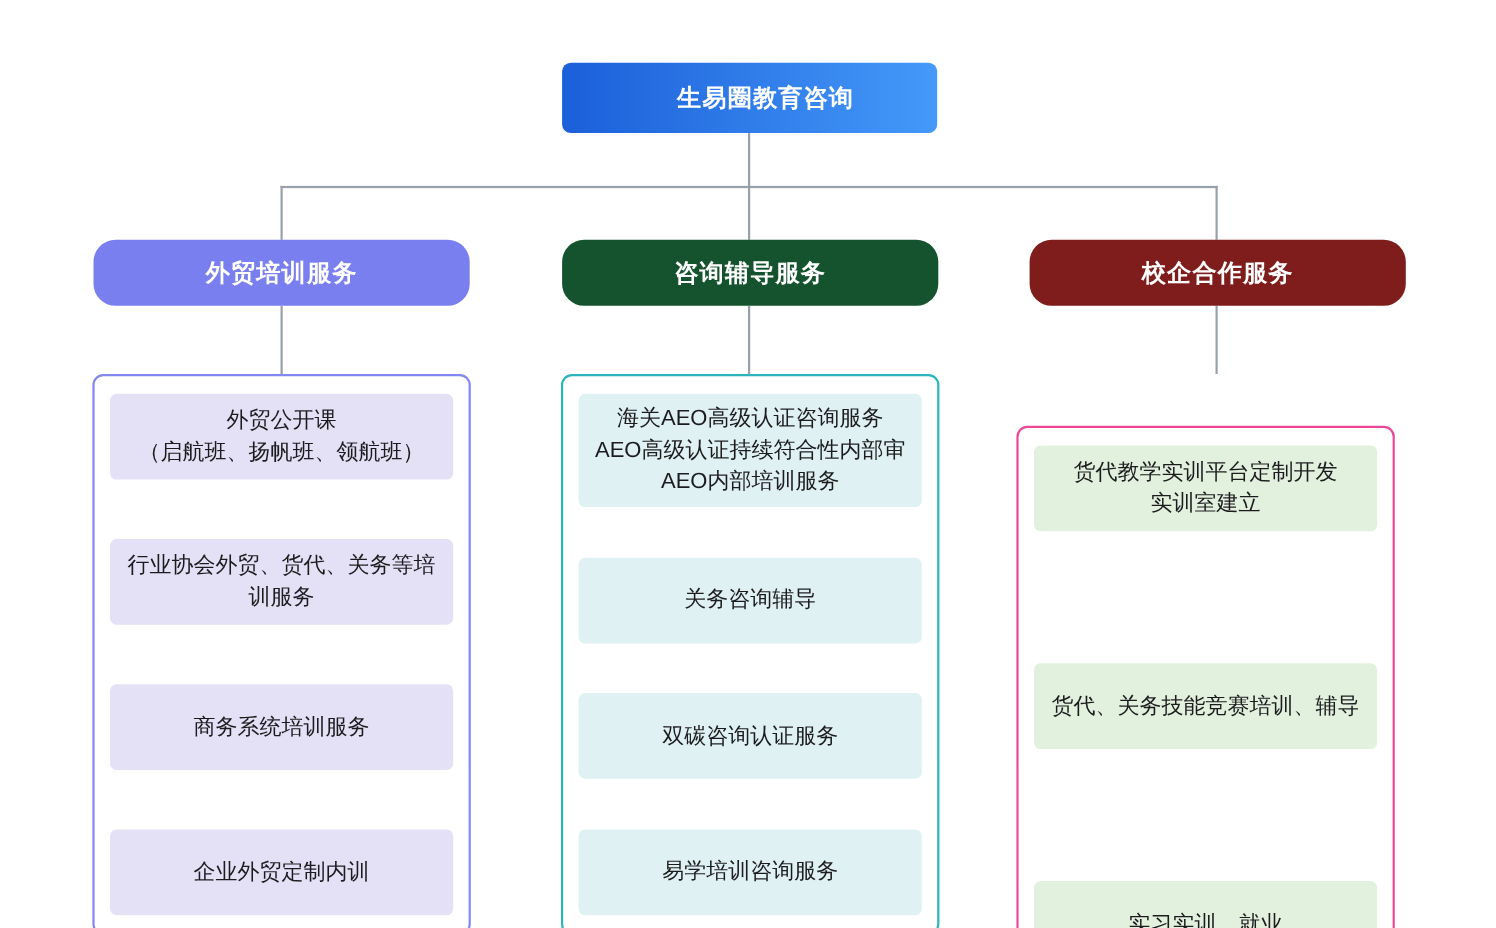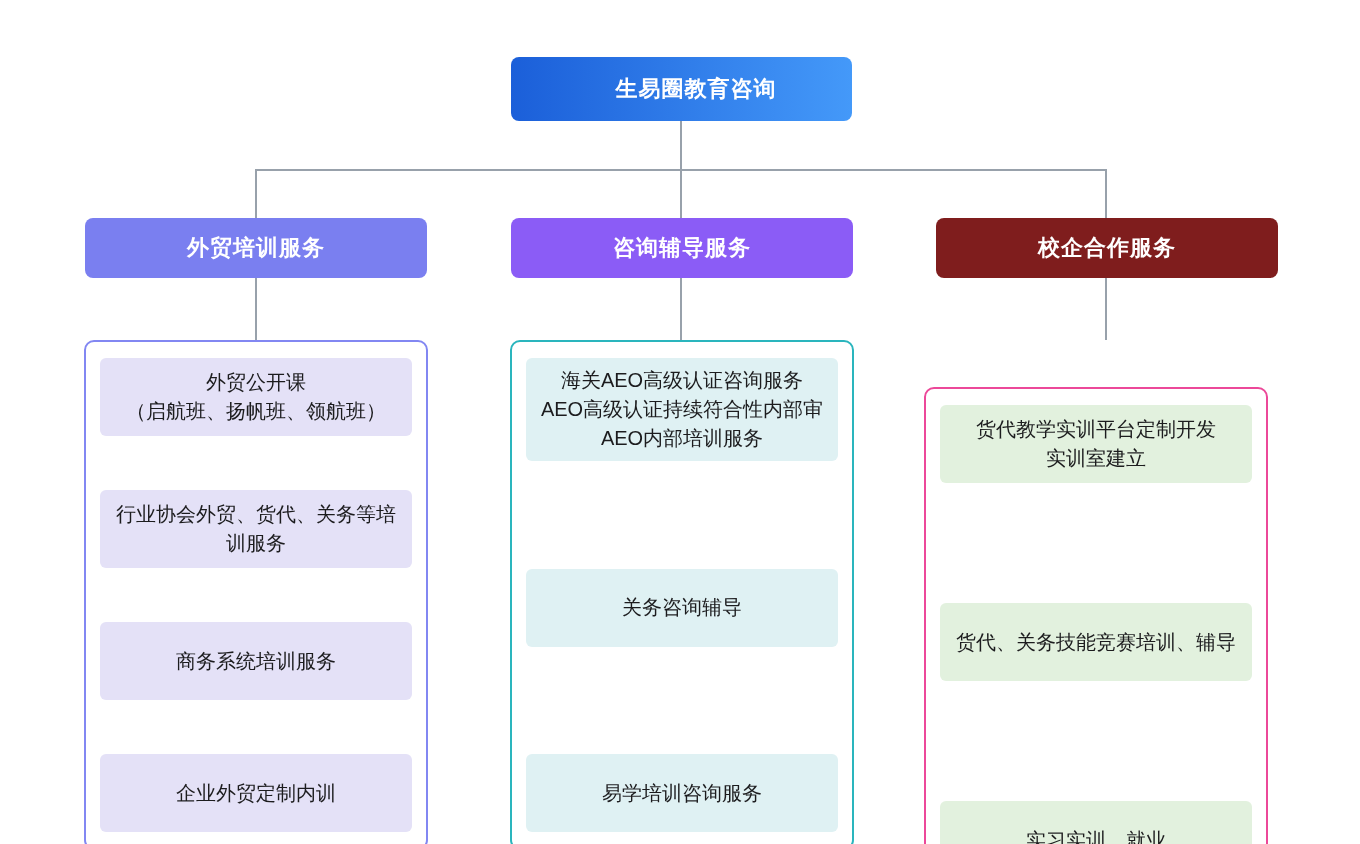--- a/index.html
+++ b/index.html
@@ -22,26 +22,26 @@
   .root-node {
     left: 511px; top: 57px; width: 341px; height: 64px;
     background: linear-gradient(90deg, #1b5fd9 0%, #4499f9 100%);
     border-radius: 8px;
     color: #ffffff; font-size: 22px; font-weight: 700;
     letter-spacing: 1px;
     padding-left: 29px;
   }
   .branch-header {
     top: 218px; width: 342px; height: 60px;
-    border-radius: 8px;
+    border-radius: 20px;
     color: #ffffff; font-size: 22px; font-weight: 700;
     letter-spacing: 1px;
   }
   .branch-header.purple { left: 85px;  background: #7a7ff0; }
-  .branch-header.teal   { left: 511px; background: #8b5cf6; }
+  .branch-header.teal   { left: 511px; background: #14532d; }
   .branch-header.green  { left: 936px; background: #7f1d1d; }
 
   
   .branch-group {
     position: absolute;
     top: 340px; width: 344px; height: 510px;
     background: #ffffff;
     border-radius: 10px;
     box-sizing: border-box;
     padding: 16px 14px;
@@ -112,20 +112,21 @@
     <div class="leaf">行业协会外贸、货代、关务等培训服务</div>
     <div class="leaf">商务系统培训服务</div>
     <div class="leaf">企业外贸定制内训</div>
   </div>
 
   <div class="branch-group teal">
     <div class="leaf">海关AEO高级认证咨询服务
 AEO高级认证持续符合性内部审
 AEO内部培训服务</div>
     <div class="leaf">关务咨询辅导</div>
+    <div class="leaf">双碳咨询认证服务</div>
     <div class="leaf">易学培训咨询服务</div>
   </div>
 
   <div class="branch-group green">
     <div class="leaf">货代教学实训平台定制开发
 实训室建立</div>
     <div class="leaf">货代、关务技能竞赛培训、辅导</div>
     <div class="leaf">实习实训、就业</div>
   </div>
 

